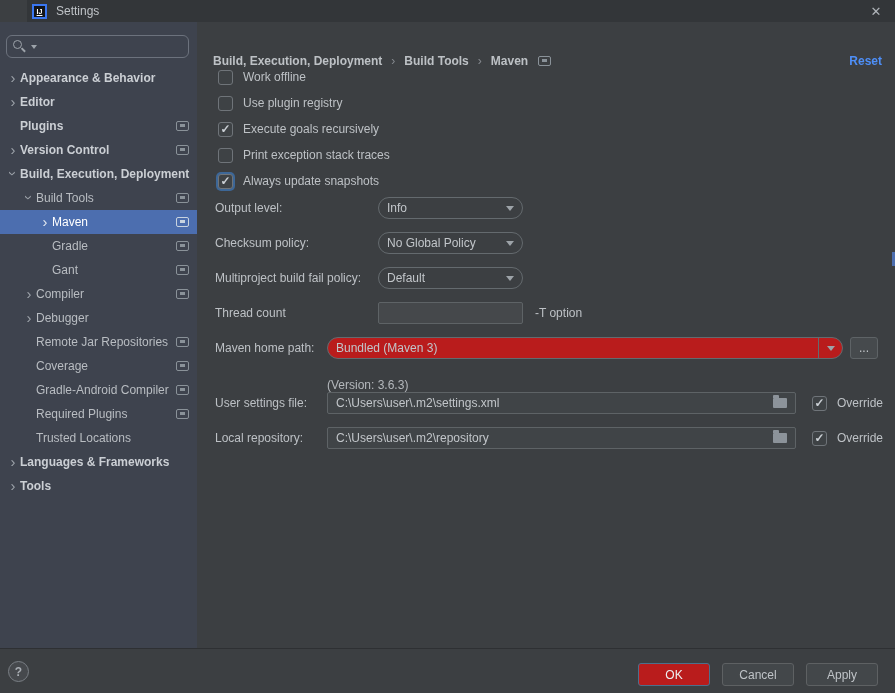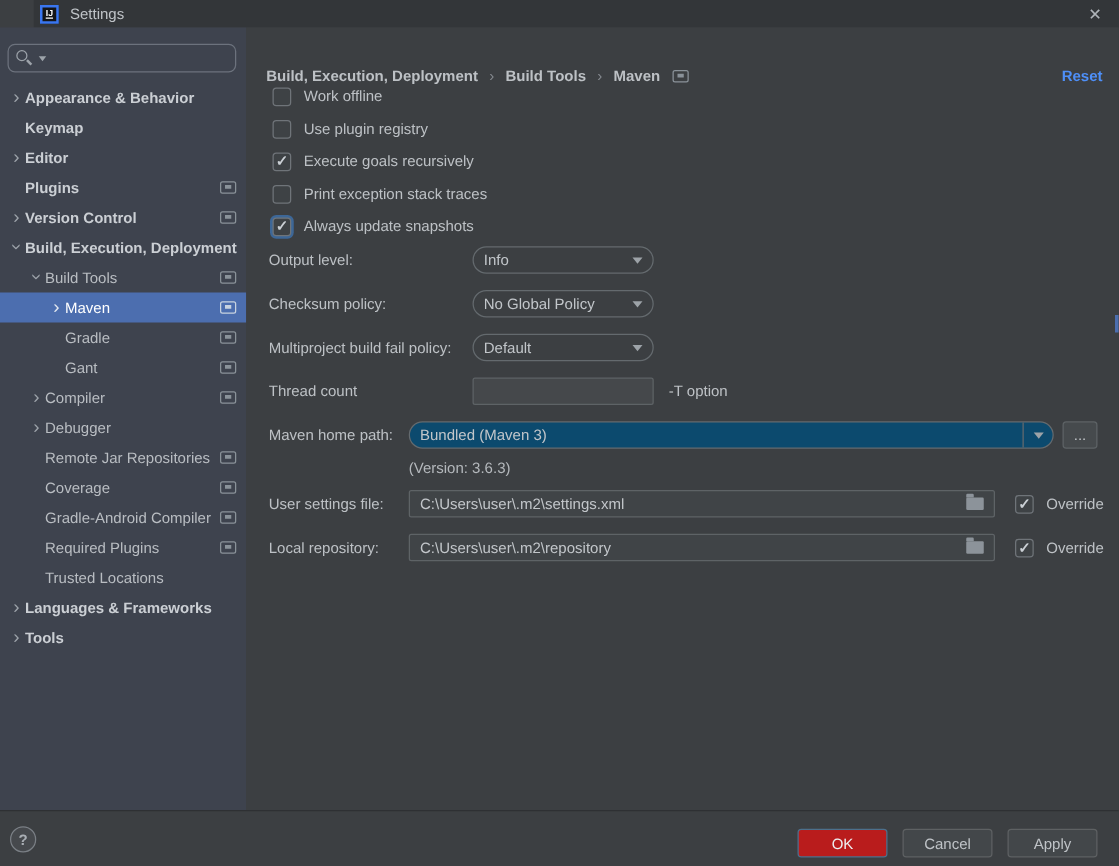--- a/index.html
+++ b/index.html
@@ -100,24 +100,20 @@
       <span class="mag"></span>
       <span class="mag-caret"></span>
       <input class="search-input" value="" style="">
     </div>
     <div class="tree">
       <div class="tree-row lvl0">
           <span class="chev"></span>
           <span class="tree-label bold">Appearance &amp; Behavior</span>
         </div>
       <div class="tree-row lvl0">
-          <span class="chev none"></span>
-          <span class="tree-label bold">Keymap</span>
-        </div>
-      <div class="tree-row lvl0">
           <span class="chev"></span>
           <span class="tree-label bold">Editor</span>
         </div>
       <div class="tree-row lvl0">
           <span class="chev none"></span>
           <span class="tree-label bold">Plugins</span>
           <span class="row-icon"></span>
         </div>
       <div class="tree-row lvl0">
           <span class="chev"></span>
@@ -242,28 +238,28 @@
         <span class="arrow"></span>
     </div>
 
     <div class="f-label" style="top:280px">Thread count</div>
     <div class="tf" style="left:181px; top:280px; width:145px; background:#45484B">
       <input value="" style="">
     </div>
     <div class="hint" style="left:338px; top:280px">-T option</div>
 
     <div class="f-label" style="top:315px">Maven home path:</div>
-    <div class="combo" style="left:130px; top:315px; width:516px; background:#0c4a6e">
+    <div class="combo" style="left:130px; top:315px; width:516px; background:#b91c1c">
       <span>Bundled (Maven 3)</span>
       <span class="combo-btn">
           <i></i>
         </span>
     </div>
     <div class="browse-btn" style="left:653px; top:315px">...</div>
-    <div class="version-note" style="left:130px; top:345px">(Version: 3.6.3)</div>
+    <div class="version-note" style="left:130px; top:356px">(Version: 3.6.3)</div>
 
     <div class="f-label" style="top:370px">User settings file:</div>
     <div class="tf" style="left:130px; top:370px; width:469px">
       <input value="C:\Users\user\.m2\settings.xml" style="">
       <span class="folder-icon"></span>
     </div>
     <div class="ovr" style="left:615px; top:370px">
       <span class="cb checked"></span>
       <span class="cb-label">Override</span>
     </div>

